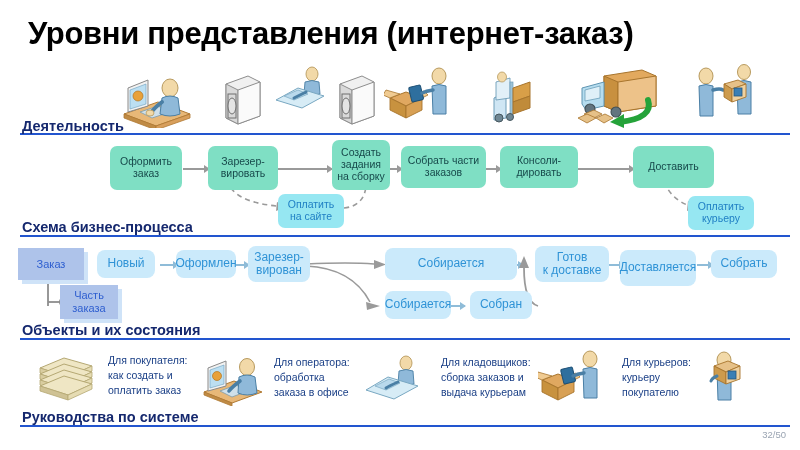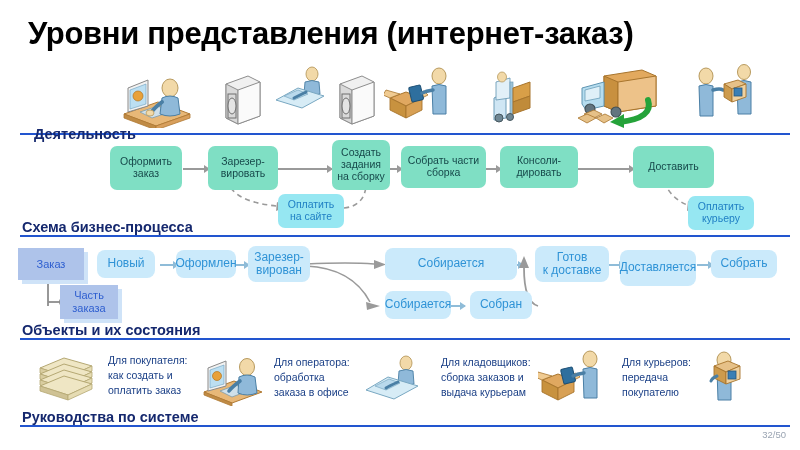--- a/index.html
+++ b/index.html
@@ -187,21 +187,21 @@
       <path d="M21 28 Q28 26 31 28" stroke="#4a7fa5" stroke-width="3.5" fill="none" stroke-linecap="round"></path>
       <ellipse cx="52" cy="10" rx="6.5" ry="7.5" fill="#f2d9a8" stroke="#b89a5e" stroke-width="1"></ellipse>
       <path d="M45 20 Q52 17 59 20 L59 52 L46 52 Z" fill="#8fb9d9" stroke="#4a7fa5" stroke-width="1"></path>
       <polygon points="32,22 46,18 54,22 40,27" fill="#e6c188" stroke="#a8752d" stroke-width="0.9"></polygon>
       <polygon points="32,22 40,27 40,40 32,35" fill="#cd9b4d" stroke="#a8752d" stroke-width="0.9"></polygon>
       <polygon points="40,27 54,22 54,35 40,40" fill="#efd1a0" stroke="#a8752d" stroke-width="0.9"></polygon>
       <rect x="42" y="26" width="8" height="8" fill="#3b7fb5" stroke="#24567d" stroke-width="0.8"></rect>
     </svg>
   </div>
 
-  <div class="sec-label" style="left:22px;top:126px;margin-left:12px;">Деятельность</div>
+  <div class="sec-label" style="left:22px;top:118px;">Деятельность</div>
   <div class="sec-rule" style="top:133px;"></div>
 
   <div class="arrow-h" style="left:183px;top:168px;width:26px;"></div>
   <div class="arrow-h" style="left:278px;top:168px;width:54px;"></div>
   <div class="arrow-h" style="left:388px;top:168px;width:14px;"></div>
   <div class="arrow-h" style="left:485px;top:168px;width:16px;"></div>
   <div class="arrow-h" style="left:578px;top:168px;width:56px;"></div>
 
   <svg class="conn" style="left:225px;top:178px;width:70px;height:34px;">
     <path d="M2 2 Q8 24 52 28" stroke="#9a9a9a" stroke-width="1.6" fill="none" stroke-dasharray="5,4"></path>
@@ -217,21 +217,21 @@
   </svg>
 
   <div class="box green" style="left:110px;top:146px;width:72px;height:44px;">Оформить
 заказ</div>
   <div class="box green" style="left:208px;top:146px;width:70px;height:44px;">Зарезер-
 вировать</div>
   <div class="box green" style="left:332px;top:140px;width:58px;height:50px;">Создать
 задания
 на сборку</div>
   <div class="box green" style="left:401px;top:146px;width:85px;height:42px;">Собрать части
-сборка</div>
+заказов</div>
   <div class="box green" style="left:500px;top:146px;width:78px;height:42px;">Консоли-
 дировать</div>
   <div class="box green" style="left:633px;top:146px;width:81px;height:42px;">Доставить</div>
 
   <div class="box lcyan" style="left:278px;top:194px;width:66px;height:34px;">Оплатить
 на сайте</div>
   <div class="box lcyan" style="left:688px;top:196px;width:66px;height:34px;">Оплатить
 курьеру</div>
 
   <div class="sec-label" style="left:22px;top:219px;">Схема бизнес-процесса</div>
@@ -346,21 +346,21 @@
       <polygon points="0,24 14,28 4,32 -3,29" fill="#f0cb92" stroke="#a8752d" stroke-width="0.8"></polygon>
       <polygon points="38,25 28,29 36,32 42,29" fill="#f0cb92" stroke="#a8752d" stroke-width="0.8"></polygon>
       <rect x="24" y="20" width="12" height="15" rx="1.5" fill="#2e6f9e" stroke="#1d4f74" stroke-width="1" transform="rotate(-14 30 27)"></rect>
       <ellipse cx="52" cy="11" rx="7" ry="8" fill="#f2d9a8" stroke="#b89a5e" stroke-width="1"></ellipse>
       <path d="M45 21 Q52 18 59 21 L59 50 L46 50 Z" fill="#8fb9d9" stroke="#4a7fa5" stroke-width="1"></path>
       <path d="M46 25 Q39 26 35 28" stroke="#4a7fa5" stroke-width="3.4" fill="none" stroke-linecap="round"></path>
     </svg>
   </div>
 
   <div class="cap" style="left:622px;top:355px;">Для курьеров:
-передача
+курьеру
 покупателю</div>
   <div class="ill" style="left:700px;top:348px;">
     <svg width="50" height="58" viewBox="0 0 50 58">
       <ellipse cx="24" cy="12" rx="7" ry="8" fill="#f2d9a8" stroke="#b89a5e" stroke-width="1"></ellipse>
       <path d="M17 22 Q24 19 31 22 L31 52 L18 52 Z" fill="#8fb9d9" stroke="#4a7fa5" stroke-width="1"></path>
       <polygon points="14,18 28,13 40,18 26,24" fill="#e6c188" stroke="#a8752d" stroke-width="0.9"></polygon>
       <polygon points="14,18 26,24 26,36 14,30" fill="#cd9b4d" stroke="#a8752d" stroke-width="0.9"></polygon>
       <polygon points="26,24 40,18 40,31 26,36" fill="#efd1a0" stroke="#a8752d" stroke-width="0.9"></polygon>
       <rect x="28" y="23" width="8" height="8" fill="#3b7fb5" stroke="#24567d" stroke-width="0.8"></rect>
       <path d="M17 28 Q12 30 11 33" stroke="#4a7fa5" stroke-width="3" fill="none" stroke-linecap="round"></path>

